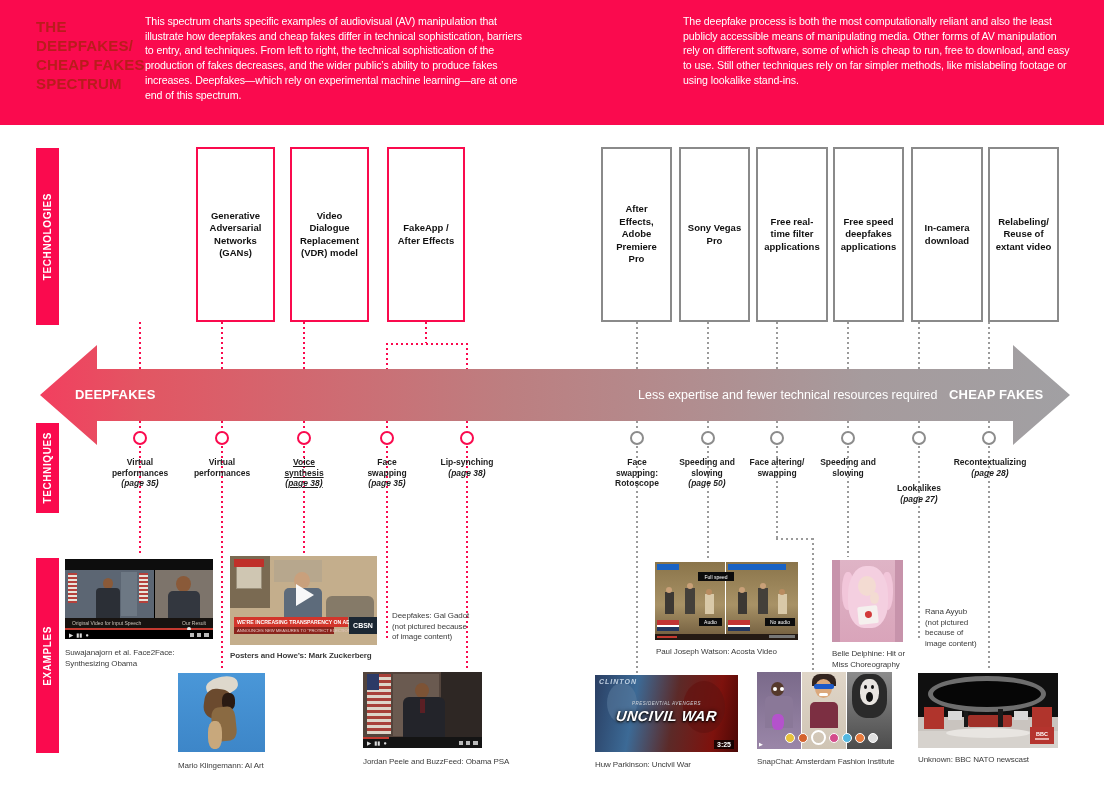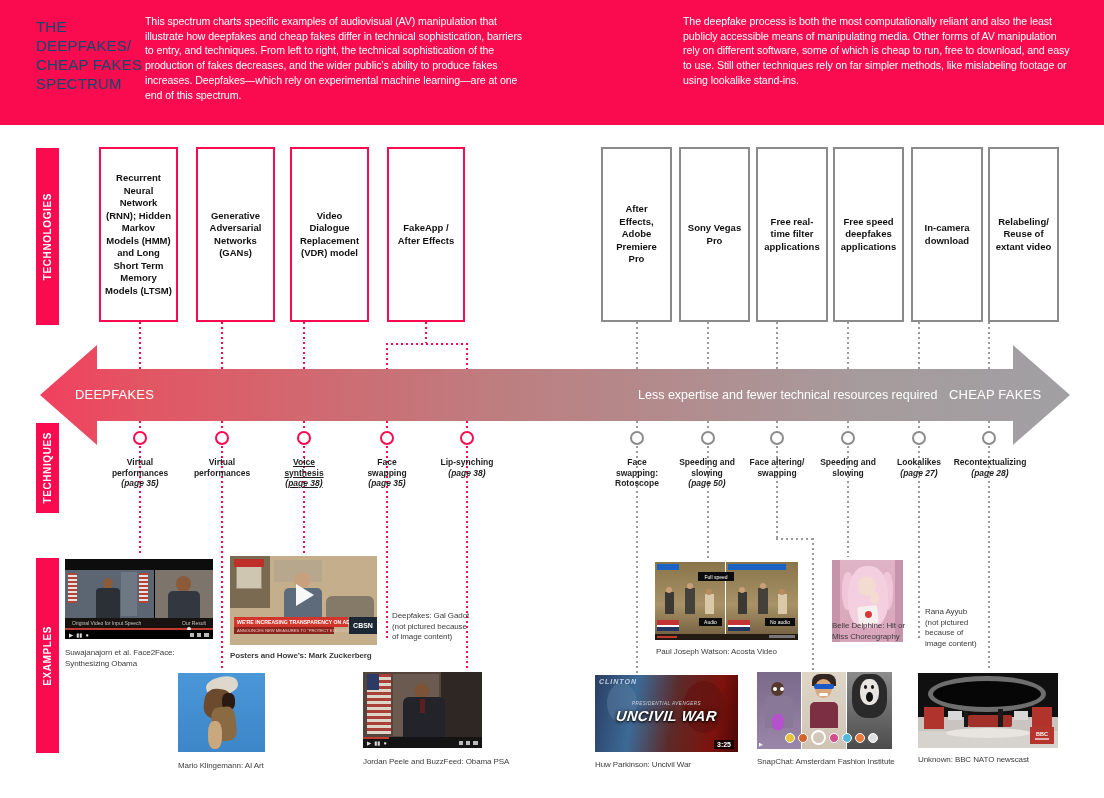--- a/index.html
+++ b/index.html
@@ -1,41 +1,41 @@
 <!DOCTYPE html>
 <html><head>
 <meta charset="utf-8">
 <style>
   html,body{margin:0;padding:0;background:#fff;}
   #canvas{position:relative;width:1104px;height:798px;background:#fff;overflow:hidden;
           font-family:"Liberation Sans","DejaVu Sans",sans-serif;-webkit-font-smoothing:antialiased;}
   .abs{position:absolute;}
   
   .header{left:0;top:0;width:1104px;height:125px;background:#fa0a4e;}
-  .title{left:36px;top:17px;width:120px;color:#0c4a6e;font-size:15px;font-weight:normal;line-height:19px;letter-spacing:.2px;}
+  .title{left:36px;top:17px;width:120px;color:#b91c1c;font-size:15px;font-weight:bold;line-height:19px;letter-spacing:.2px;}
   .intro{color:#fff;font-size:10.6px;line-height:14.7px;letter-spacing:-.1px;}
   
   .vbar{left:36px;width:23px;background:#fa0a4e;display:flex;align-items:center;justify-content:center;}
   .vbar span{writing-mode:vertical-rl;transform:rotate(180deg);color:#fff;font-size:10px;font-weight:bold;letter-spacing:.6px;}
   
   .box{top:147px;height:175px;box-sizing:border-box;display:flex;align-items:center;justify-content:center;
        text-align:center;font-size:9.5px;font-weight:bold;line-height:12.5px;color:#111;padding:4px;background:#fff;}
   .box.p{border:2px solid #fa0a4e;}
   .box.g{border:2px solid #8a8a8a;}
   
   .vd{width:2px;background-image:repeating-linear-gradient(to bottom,var(--c) 0 2px,transparent 2px 5px);}
   .hd{height:2px;background-image:repeating-linear-gradient(to right,var(--c) 0 2px,transparent 2px 5px);}
   .p.vd,.p.hd{--c:#fa0a4e;}
   .g.vd,.g.hd{--c:#9a9a9a;}
   
   .circ{top:431px;width:10px;height:10px;border-radius:50%;background:#fff;border:2px solid #fa0a4e;}
   .circ.g{border-color:#8c8c8c;}
   
   .aw{color:#fff;font-size:12.5px;top:388px;white-space:nowrap;}
-  .aw.b{font-weight:normal;font-size:13px;top:387px;letter-spacing:.2px;}
+  .aw.b{font-weight:bold;font-size:13px;top:387px;letter-spacing:.2px;}
   
   .tq{top:457px;text-align:center;font-size:8.5px;font-weight:bold;line-height:10.5px;color:#1d1d1d;z-index:2;}
   .tq i{font-style:italic;}
   
   .cap{font-size:8px;line-height:10.5px;color:#3c3c3c;letter-spacing:-.1px;}
   .pre{white-space:pre-line;}
   
   .th{overflow:hidden;}
   .dot{border-radius:50%;}
   .tiny{font-size:5px;line-height:6px;color:#fff;white-space:nowrap;}
@@ -58,21 +58,20 @@
   <div class="abs vbar" style="top:148px;height:177px;">
       <span>TECHNOLOGIES</span>
     </div>
   <div class="abs vbar" style="top:423px;height:90px;">
       <span>TECHNIQUES</span>
     </div>
   <div class="abs vbar" style="top:558px;height:195px;">
       <span>EXAMPLES</span>
     </div>
 
-  <div class="abs box p" style="left:99px;width:79px;">Recurrent Neural Network (RNN); Hidden Markov Models (HMM) and Long Short Term Memory Models (LTSM)</div>
   <div class="abs box p" style="left:196px;width:79px;">Generative Adversarial Networks (GANs)</div>
   <div class="abs box p" style="left:290px;width:79px;">Video Dialogue Replacement (VDR) model</div>
   <div class="abs box p" style="left:387px;width:78px;">FakeApp / After Effects</div>
   <div class="abs box g" style="left:601px;width:71px;">After Effects, Adobe Premiere Pro</div>
   <div class="abs box g" style="left:679px;width:71px;">Sony Vegas Pro</div>
   <div class="abs box g" style="left:756px;width:72px;">Free real-time filter applications</div>
   <div class="abs box g" style="left:833px;width:71px;">Free speed deepfakes applications</div>
   <div class="abs box g" style="left:911px;width:72px;">In-camera download</div>
   <div class="abs box g" style="left:988px;width:71px;">Relabeling/ Reuse of extant video</div>
 
@@ -146,21 +145,21 @@
 
   <div class="abs tq" style="left:108px;width:64px;"><span>Virtual performances</span><br><i>(page 35)</i></div>
   <div class="abs tq" style="left:190px;width:64px;"><span>Virtual performances</span></div>
   <div class="abs tq" style="left:276px;width:56px;text-decoration:underline;"><span>Voice synthesis</span><br><i>(page 38)</i></div>
   <div class="abs tq" style="left:359px;width:56px;"><span>Face swapping</span><br><i>(page 35)</i></div>
   <div class="abs tq" style="left:432px;width:70px;"><span>Lip-synching</span><br><i>(page 38)</i></div>
   <div class="abs tq" style="left:607px;width:60px;"><span>Face swapping: Rotoscope</span></div>
   <div class="abs tq" style="left:675px;width:64px;"><span>Speeding and slowing</span><br><i>(page 50)</i></div>
   <div class="abs tq" style="left:739px;width:76px;"><span>Face altering/ swapping</span></div>
   <div class="abs tq" style="left:808px;width:80px;"><span>Speeding and slowing</span></div>
-  <div class="abs tq" style="left:889px;width:60px;"><span>Lookalikes</span><br><i>(page 27)</i></div>
+  <div class="abs tq" style="left:889px;width:60px;margin-top:26px;"><span>Lookalikes</span><br><i>(page 27)</i></div>
   <div class="abs tq" style="left:944px;width:92px;"><span>Recontextualizing</span><br><i>(page 28)</i></div>
 
   <div class="abs th" style="left:65px;top:559px;width:148px;height:80px;background:#000;">
     <div class="abs" style="left:0;top:0;width:148px;height:11px;background:#0d0d0d;"></div>
     <div class="abs" style="left:0;top:11px;width:89px;height:48px;background:#5c6673;">
       <div class="abs" style="left:3px;top:3px;width:9px;height:30px;background:repeating-linear-gradient(180deg,#b5413c 0 2px,#e8e4da 2px 4px);"></div>
       <div class="abs" style="left:74px;top:3px;width:9px;height:30px;background:repeating-linear-gradient(180deg,#b5413c 0 2px,#e8e4da 2px 4px);"></div>
       <div class="abs" style="left:56px;top:2px;width:16px;height:44px;background:#6d7884;"></div>
       <div class="abs dot" style="left:38px;top:8px;width:10px;height:11px;background:#8a5a39;"></div>
       <div class="abs" style="left:31px;top:18px;width:24px;height:30px;background:#2b2f36;border-radius:4px 4px 0 0;"></div>
@@ -283,21 +282,21 @@
     <div class="abs" style="left:63px;top:0;width:8px;height:82px;background:#c793ab;"></div>
     <div class="abs" style="left:10px;top:12px;width:12px;height:38px;background:#f2c6da;border-radius:45%;"></div>
     <div class="abs" style="left:49px;top:12px;width:12px;height:38px;background:#f2c6da;border-radius:45%;"></div>
     <div class="abs" style="left:16px;top:6px;width:40px;height:62px;background:#f4cfe0;border-radius:45% 45% 40% 40%;"></div>
     <div class="abs dot" style="left:26px;top:16px;width:18px;height:20px;background:#f3dbd2;"></div>
     <div class="abs" style="left:26px;top:46px;width:20px;height:18px;background:#f5f0ee;transform:rotate(-6deg);border-radius:2px;">
       <div class="abs dot" style="left:7px;top:5px;width:7px;height:7px;background:#d23a3a;"></div>
     </div>
     <div class="abs dot" style="left:38px;top:32px;width:9px;height:12px;background:#f3dbd2;"></div>
   </div>
-  <div class="abs cap pre" style="left:832px;top:621px;width:90px;">Belle Delphine: Hit or
+  <div class="abs cap pre" style="left:832px;top:649px;width:90px;">Belle Delphine: Hit or
 Miss Choreography</div>
 
   <div class="abs cap pre" style="left:925px;top:607px;width:70px;">Rana Ayyub
 (not pictured
 because of
 image content)</div>
 
   <div class="abs th" style="left:595px;top:675px;width:143px;height:77px;background:linear-gradient(100deg,#2a3f63 0%,#3c6a96 28%,#5c2a28 55%,#7e120d 82%,#4a0806 100%);">
     <div class="abs dot" style="left:12px;top:8px;width:30px;height:40px;background:#5a7a9c;opacity:.55;"></div>
     <div class="abs dot" style="left:88px;top:6px;width:42px;height:52px;background:#641210;opacity:.7;"></div>

